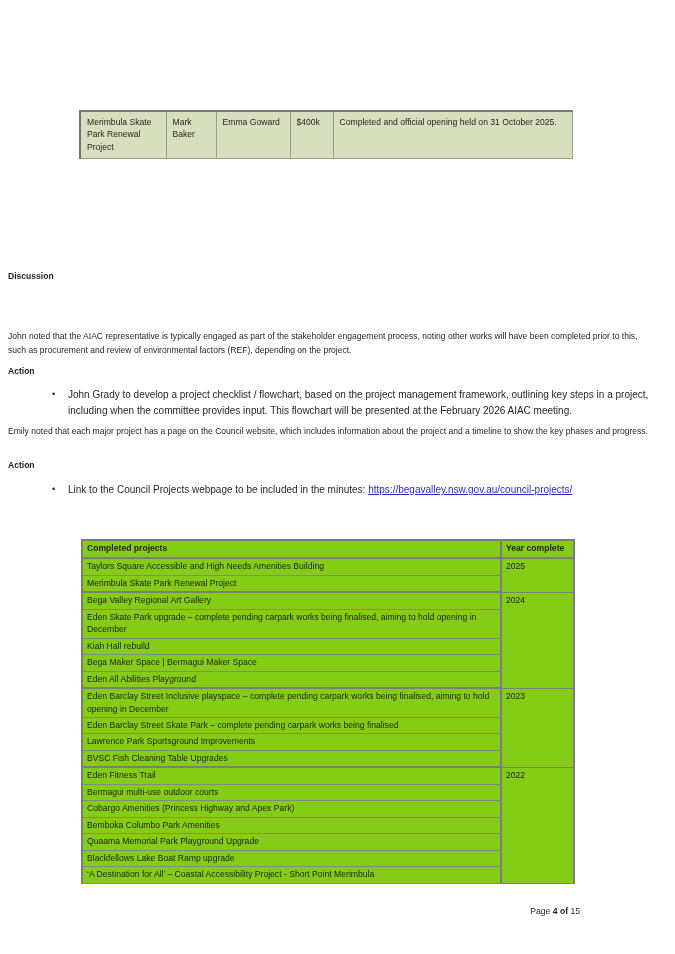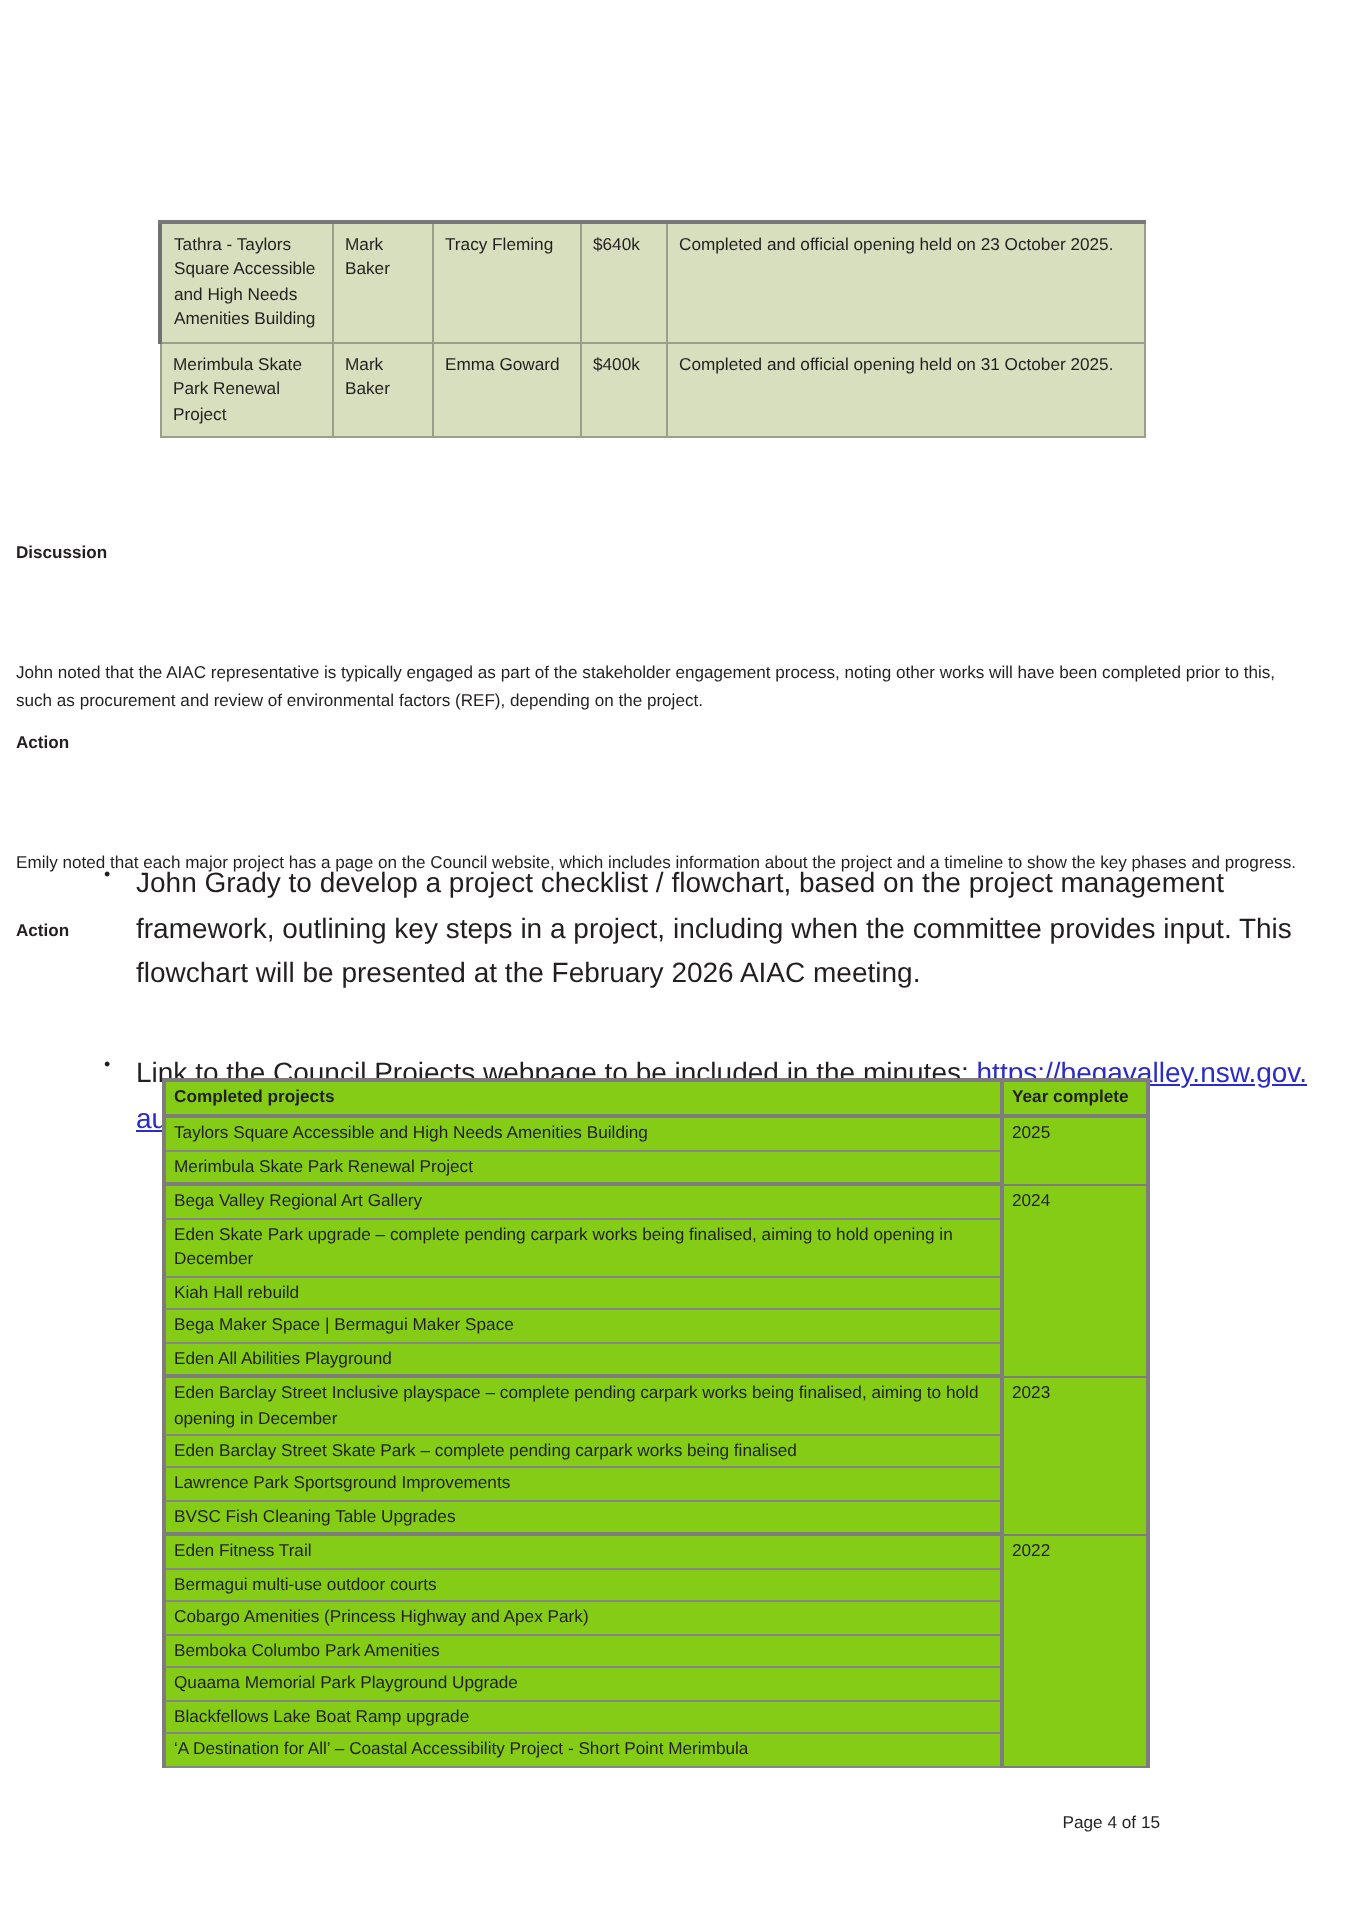--- a/index.html
+++ b/index.html
@@ -92,24 +92,23 @@
 
   
   ul.bullets {
     margin: 0;
     padding: 0;
     list-style: none;
   }
   ul.bullets li {
     position: relative;
     padding-left: 60px;
-    font-size: 14px;
+    font-size: 10px;
     line-height: 1.62;
     color: #231f20;
-    margin-top: 43px;
   }
   ul.bullets li::before {
     content: "\2022";
     position: absolute;
     left: 44px;
     top: -0.5px;
     font-size: 9px;
     color: #231f20;
   }
   a.ext-link {
@@ -157,45 +156,38 @@
   
   .doc-footer {
     position: absolute;
     left: 0;
     top: 906px;
     width: 580px;
     text-align: right;
     font-size: 8.6px;
     color: #231f20;
   }
-  .doc-footer b { font-weight: normal; }
+  .doc-footer b { font-weight: bold; }
 </style>
 </head>
 <body>
 
 <div class="page">
 
 
   <table class="projects-table">
     <colgroup>
       <col class="c-name">
         <col class="c-owner">
         <col class="c-contact">
         <col class="c-cost">
         <col class="c-status">
     </colgroup>
     <tbody>
       <tr>
-        <td>Tathra - Taylors Square Accessible and High Needs Amenities Building</td>
-        <td>Mark Baker</td>
-        <td>Tracy Fleming</td>
-        <td>$640k</td>
-        <td>Completed and official opening held on 23 October 2025.</td>
-      </tr>
-      <tr>
         <td>Merimbula Skate Park Renewal Project</td>
         <td>Mark Baker</td>
         <td>Emma Goward</td>
         <td>$400k</td>
         <td>Completed and official opening held on 31 October 2025.</td>
       </tr>
     </tbody>
   </table>
 
   <div class="body-block" style="top:270px;">

